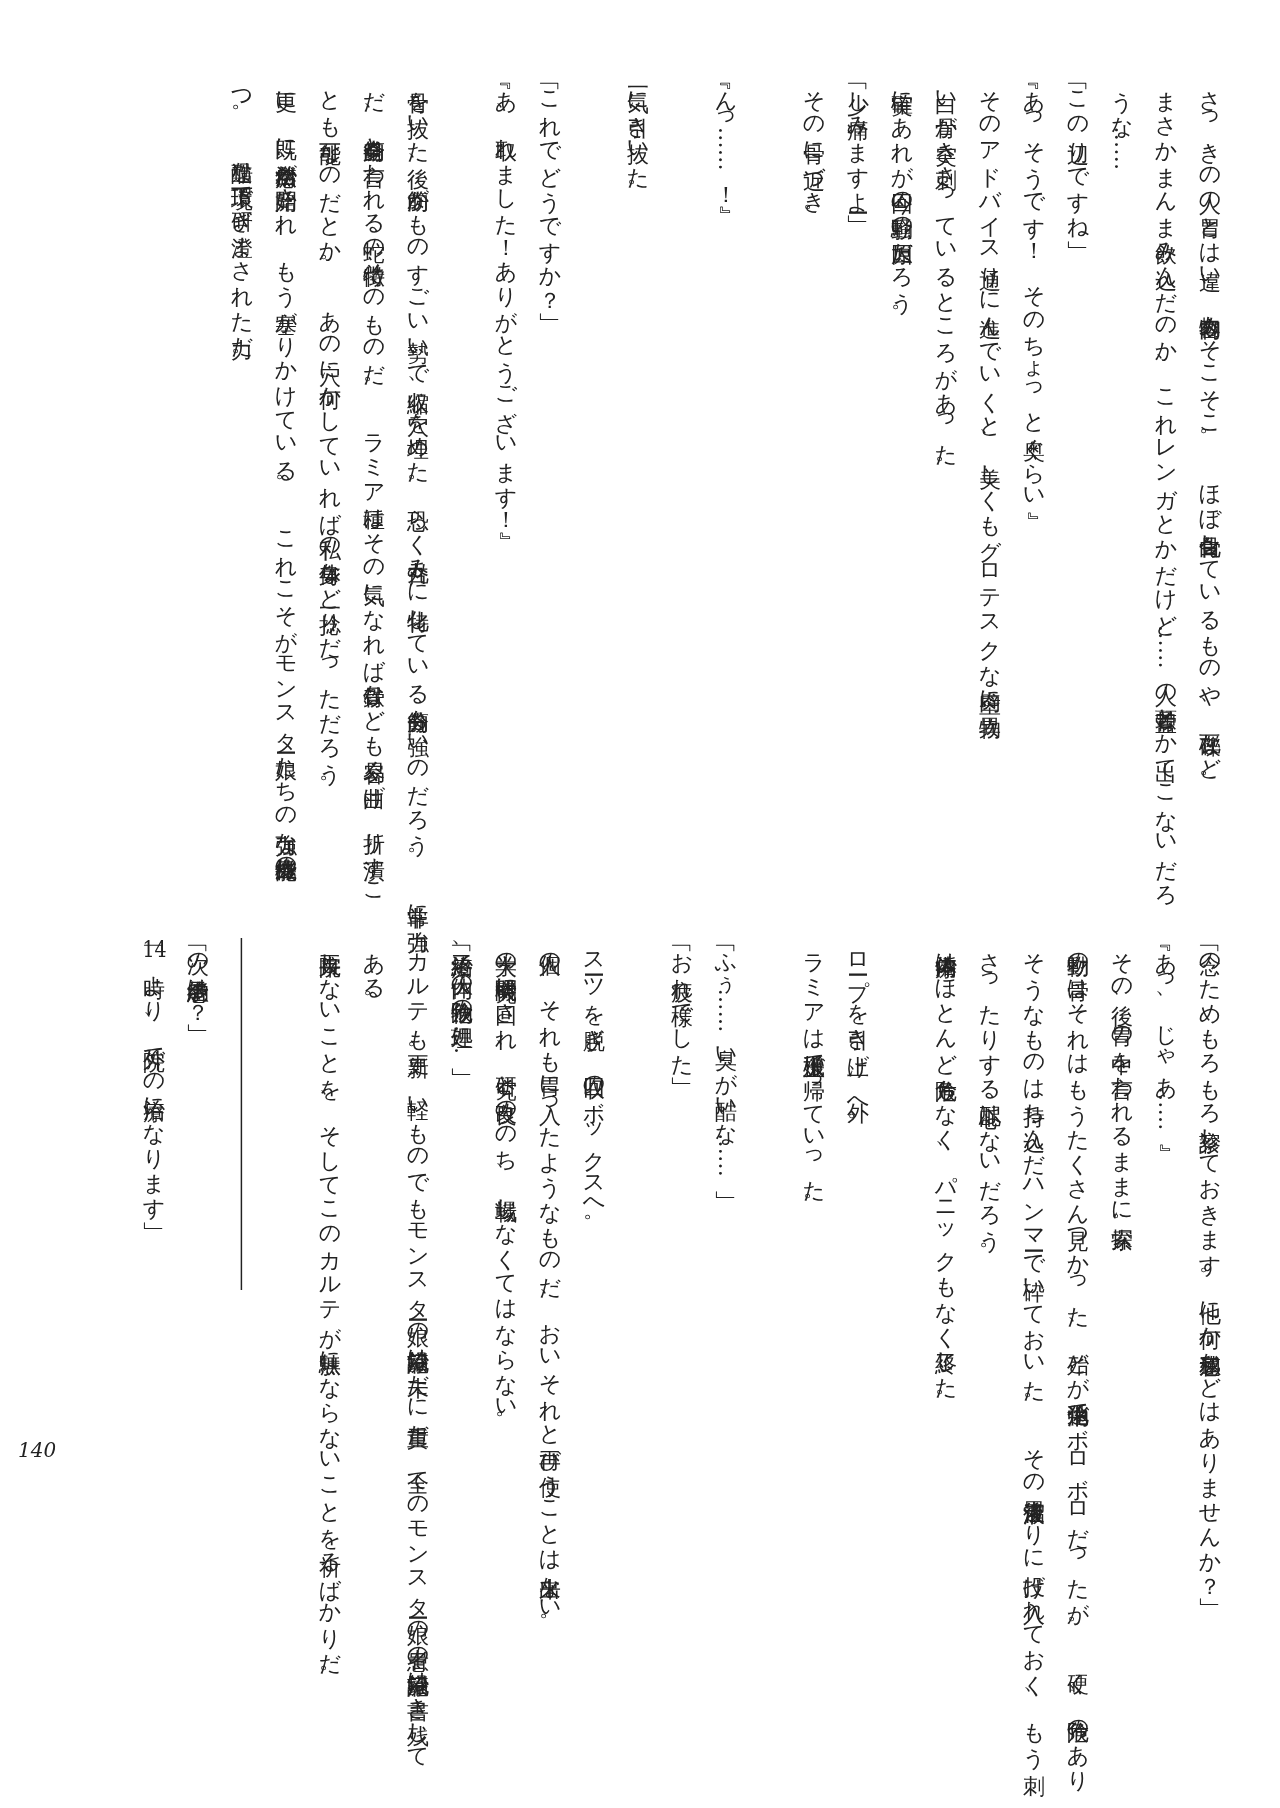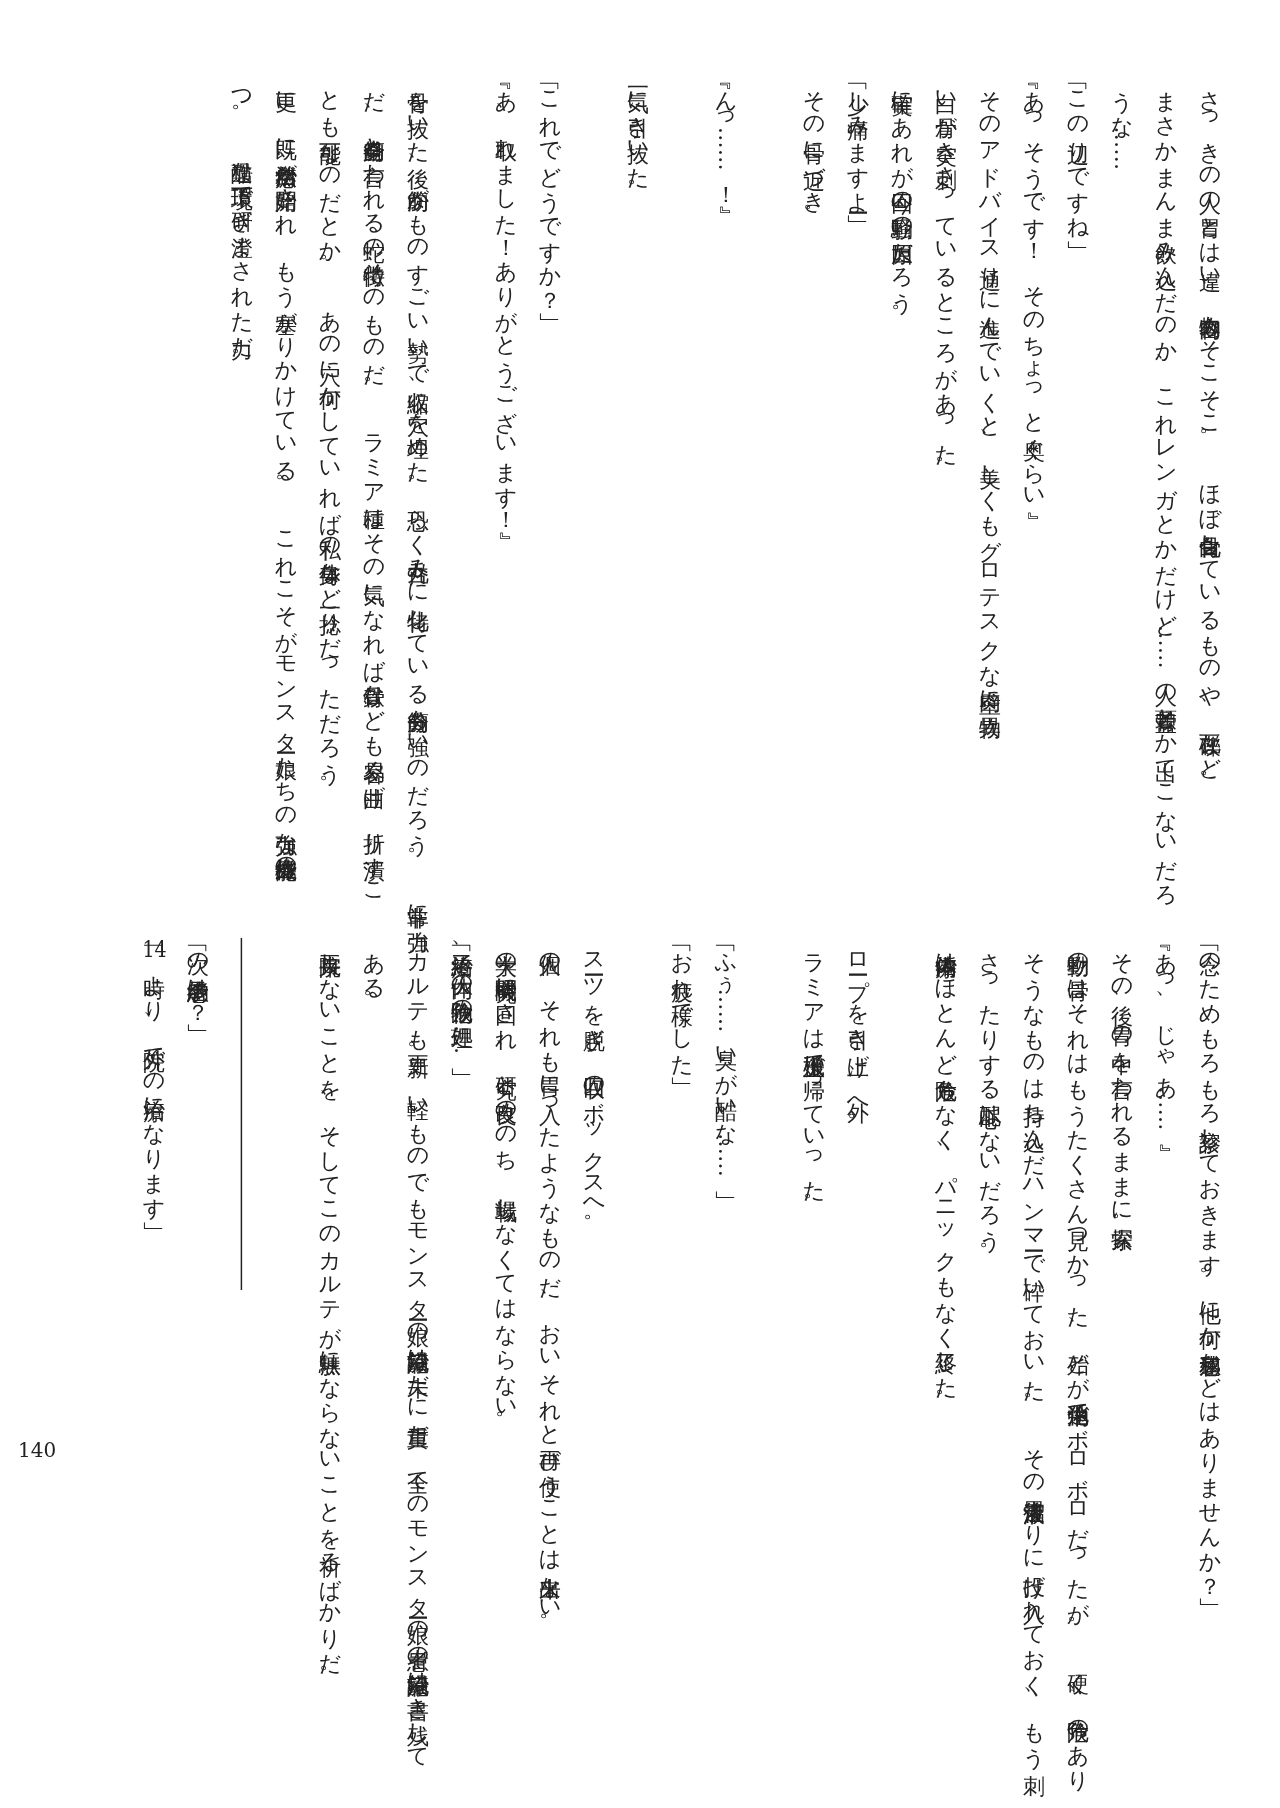--- a/index.html
+++ b/index.html
@@ -47,20 +47,21 @@
   .divider {
     letter-spacing: 0;
   }
   .page-number {
     position: absolute;
     left: 18px;
     top: 1438px;
     font-size: 20px;
     color: #222222;
     writing-mode: horizontal-tb;
+    font-style: italic;
   }
 </style>
 </head>
 <body>
 
 <div class="band band-top" id="band-top">
     <p><span>さっきの人の胃とは違い、内容物もそこそこ。　ほぼ白骨化しているものや、瓦礫など。</span></p>
     <p><span>まさかまんま飲み込んだのか、これレンガとかだけど……人の頭蓋骨とか出てこないだろうな……</span></p>
     <p><span>「この辺りですね」</span></p>
     <p><span>『あっそうです！　そのちょっと奥ぐらい』</span></p>

